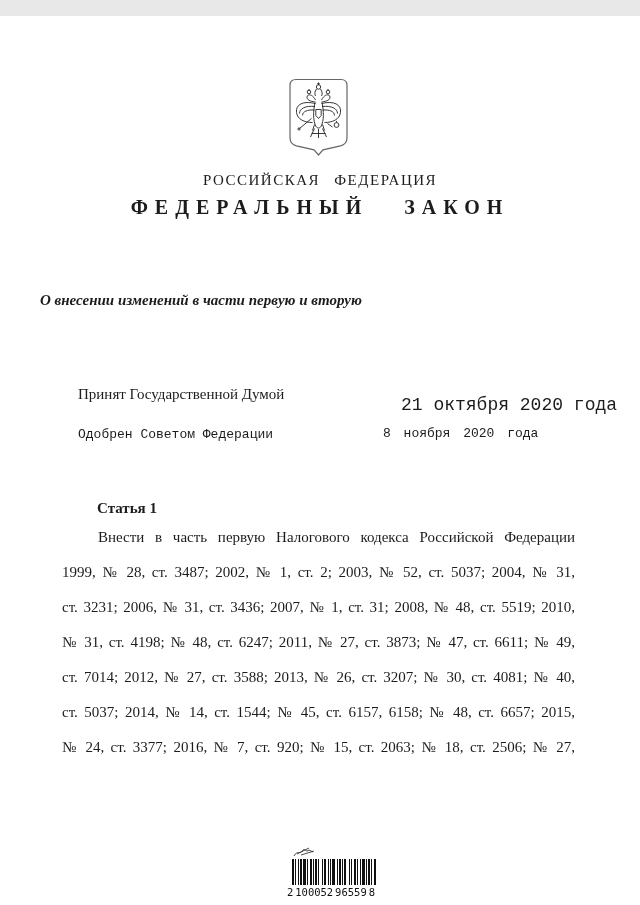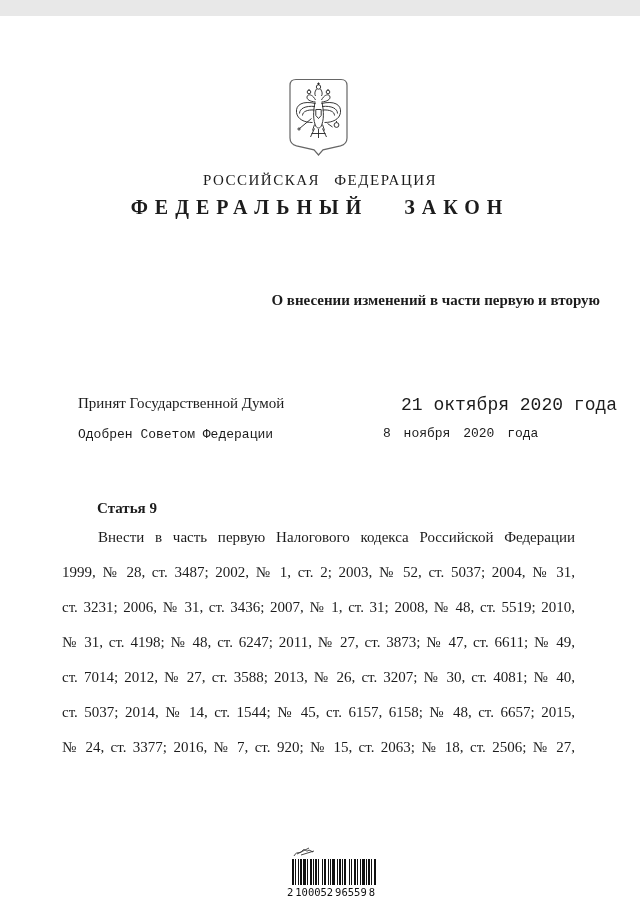--- a/index.html
+++ b/index.html
@@ -19,24 +19,24 @@
     position:absolute;top:156px;left:0;width:640px;
     text-align:center;font-size:15px;letter-spacing:1.5px;word-spacing:9px;
   }
   .doctype{
     position:absolute;top:180px;left:0;width:640px;
     text-align:center;font-weight:bold;font-size:20px;
     letter-spacing:7px;word-spacing:24px;
   }
   .law-title{
     position:absolute;top:274px;left:40px;width:560px;
-    text-align:right;font-weight:bold;font-size:15px;line-height:20px;
-  }
-  
-  .adopt-label-1{position:absolute;left:78px;top:379px;font-size:15px;}
+    text-align:left;font-weight:bold;font-size:15px;line-height:20px;font-style:italic;
+  }
+  
+  .adopt-label-1{position:absolute;left:78px;top:370px;font-size:15px;}
   .adopt-date-1{position:absolute;left:401px;top:379px;font-size:18px;font-family:Liberation Mono, monospace;}
   .adopt-label-2{position:absolute;left:78px;top:411px;
     font-family:"Liberation Mono", monospace;font-size:13px;}
   .adopt-date-2{position:absolute;left:383px;top:410px;
     font-family:"Liberation Mono", monospace;font-size:13px;word-spacing:5px;}
   
   .article-heading{position:absolute;left:97px;top:484px;font-weight:bold;font-size:15px;}
   .body-text{position:absolute;left:62px;top:504px;width:513px;font-size:15px;}
   .body-text .line{
     height:35px;line-height:35px;
@@ -111,21 +111,21 @@
 
   <div class="law-title">
     <div>О внесении изменений в части первую и вторую</div>
   </div>
 
   <div class="adopt-label-1">Принят Государственной Думой</div>
   <div class="adopt-date-1">21 октября 2020 года</div>
   <div class="adopt-label-2">Одобрен Советом Федерации</div>
   <div class="adopt-date-2">8 ноября 2020 года</div>
 
-  <div class="article-heading">Статья 9</div>
+  <div class="article-heading">Статья 1</div>
 
   <div class="body-text">
     <div class="line indent">Внести в часть первую Налогового кодекса Российской Федерации</div>
     <div class="line">1999, № 28, ст. 3487; 2002, № 1, ст. 2; 2003, № 52, ст. 5037; 2004, № 31,</div>
     <div class="line">ст. 3231; 2006, № 31, ст. 3436; 2007, № 1, ст. 31; 2008, № 48, ст. 5519; 2010,</div>
     <div class="line">№ 31, ст. 4198; № 48, ст. 6247; 2011, № 27, ст. 3873; № 47, ст. 6611; № 49,</div>
     <div class="line">ст. 7014; 2012, № 27, ст. 3588; 2013, № 26, ст. 3207; № 30, ст. 4081; № 40,</div>
     <div class="line">ст. 5037; 2014, № 14, ст. 1544; № 45, ст. 6157, 6158; № 48, ст. 6657; 2015,</div>
     <div class="line">№ 24, ст. 3377; 2016, № 7, ст. 920; № 15, ст. 2063; № 18, ст. 2506; № 27,</div>
   </div>

